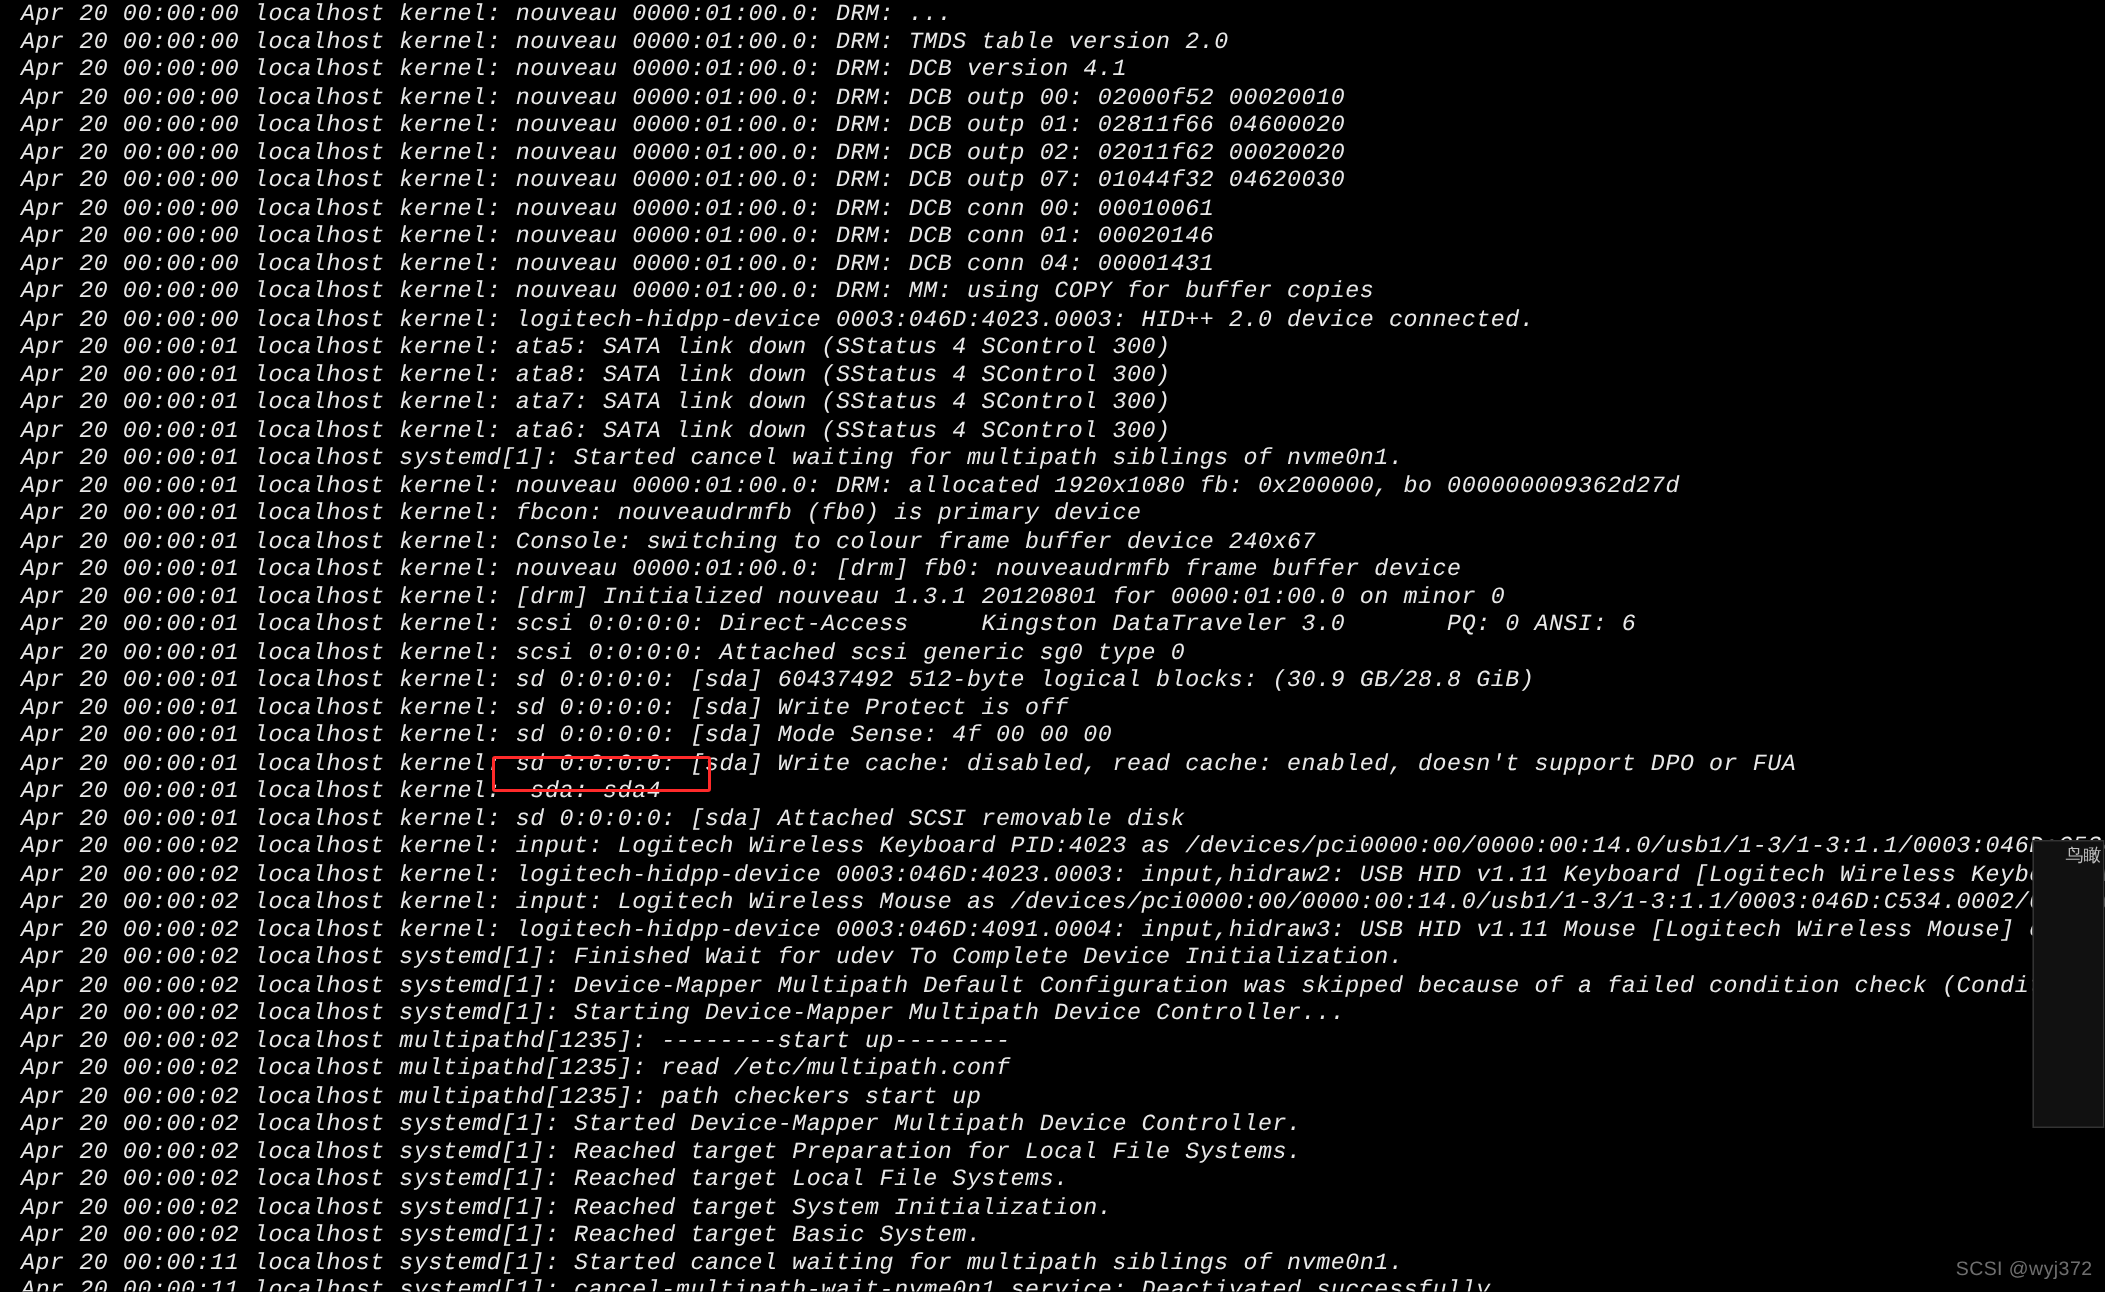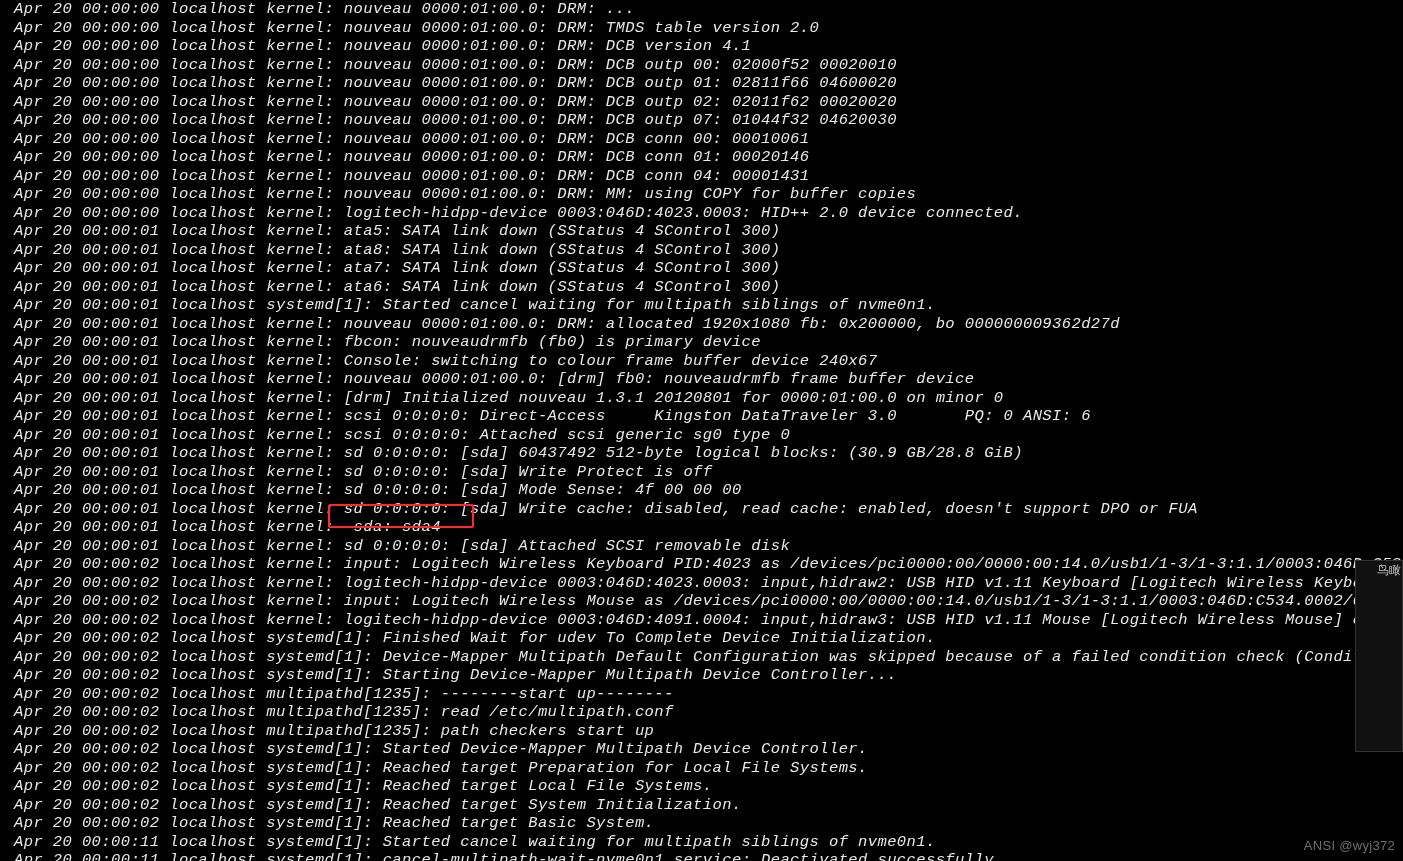--- a/index.html
+++ b/index.html
@@ -62,13 +62,13 @@
 </head>
 <body>
 
 <div class="terminal" id="term"><span class="line">Apr 20 00:00:00 localhost kernel: nouveau 0000:01:00.0: DRM: ...</span><span class="line">Apr 20 00:00:00 localhost kernel: nouveau 0000:01:00.0: DRM: TMDS table version 2.0</span><span class="line">Apr 20 00:00:00 localhost kernel: nouveau 0000:01:00.0: DRM: DCB version 4.1</span><span class="line">Apr 20 00:00:00 localhost kernel: nouveau 0000:01:00.0: DRM: DCB outp 00: 02000f52 00020010</span><span class="line">Apr 20 00:00:00 localhost kernel: nouveau 0000:01:00.0: DRM: DCB outp 01: 02811f66 04600020</span><span class="line">Apr 20 00:00:00 localhost kernel: nouveau 0000:01:00.0: DRM: DCB outp 02: 02011f62 00020020</span><span class="line">Apr 20 00:00:00 localhost kernel: nouveau 0000:01:00.0: DRM: DCB outp 07: 01044f32 04620030</span><span class="line">Apr 20 00:00:00 localhost kernel: nouveau 0000:01:00.0: DRM: DCB conn 00: 00010061</span><span class="line">Apr 20 00:00:00 localhost kernel: nouveau 0000:01:00.0: DRM: DCB conn 01: 00020146</span><span class="line">Apr 20 00:00:00 localhost kernel: nouveau 0000:01:00.0: DRM: DCB conn 04: 00001431</span><span class="line">Apr 20 00:00:00 localhost kernel: nouveau 0000:01:00.0: DRM: MM: using COPY for buffer copies</span><span class="line">Apr 20 00:00:00 localhost kernel: logitech-hidpp-device 0003:046D:4023.0003: HID++ 2.0 device connected.</span><span class="line">Apr 20 00:00:01 localhost kernel: ata5: SATA link down (SStatus 4 SControl 300)</span><span class="line">Apr 20 00:00:01 localhost kernel: ata8: SATA link down (SStatus 4 SControl 300)</span><span class="line">Apr 20 00:00:01 localhost kernel: ata7: SATA link down (SStatus 4 SControl 300)</span><span class="line">Apr 20 00:00:01 localhost kernel: ata6: SATA link down (SStatus 4 SControl 300)</span><span class="line">Apr 20 00:00:01 localhost systemd[1]: Started cancel waiting for multipath siblings of nvme0n1.</span><span class="line">Apr 20 00:00:01 localhost kernel: nouveau 0000:01:00.0: DRM: allocated 1920x1080 fb: 0x200000, bo 000000009362d27d</span><span class="line">Apr 20 00:00:01 localhost kernel: fbcon: nouveaudrmfb (fb0) is primary device</span><span class="line">Apr 20 00:00:01 localhost kernel: Console: switching to colour frame buffer device 240x67</span><span class="line">Apr 20 00:00:01 localhost kernel: nouveau 0000:01:00.0: [drm] fb0: nouveaudrmfb frame buffer device</span><span class="line">Apr 20 00:00:01 localhost kernel: [drm] Initialized nouveau 1.3.1 20120801 for 0000:01:00.0 on minor 0</span><span class="line">Apr 20 00:00:01 localhost kernel: scsi 0:0:0:0: Direct-Access     Kingston DataTraveler 3.0       PQ: 0 ANSI: 6</span><span class="line">Apr 20 00:00:01 localhost kernel: scsi 0:0:0:0: Attached scsi generic sg0 type 0</span><span class="line">Apr 20 00:00:01 localhost kernel: sd 0:0:0:0: [sda] 60437492 512-byte logical blocks: (30.9 GB/28.8 GiB)</span><span class="line">Apr 20 00:00:01 localhost kernel: sd 0:0:0:0: [sda] Write Protect is off</span><span class="line">Apr 20 00:00:01 localhost kernel: sd 0:0:0:0: [sda] Mode Sense: 4f 00 00 00</span><span class="line">Apr 20 00:00:01 localhost kernel: sd 0:0:0:0: [sda] Write cache: disabled, read cache: enabled, doesn't support DPO or FUA</span><span class="line">Apr 20 00:00:01 localhost kernel:  sda: sda4</span><span class="line">Apr 20 00:00:01 localhost kernel: sd 0:0:0:0: [sda] Attached SCSI removable disk</span><span class="line">Apr 20 00:00:02 localhost kernel: input: Logitech Wireless Keyboard PID:4023 as /devices/pci0000:00/0000:00:14.0/usb1/1-3/1-3:1.1/0003:046D:C534.00</span><span class="line">Apr 20 00:00:02 localhost kernel: logitech-hidpp-device 0003:046D:4023.0003: input,hidraw2: USB HID v1.11 Keyboard [Logitech Wireless Keyboard P</span><span class="line">Apr 20 00:00:02 localhost kernel: input: Logitech Wireless Mouse as /devices/pci0000:00/0000:00:14.0/usb1/1-3/1-3:1.1/0003:046D:C534.0002/0003:046D:</span><span class="line">Apr 20 00:00:02 localhost kernel: logitech-hidpp-device 0003:046D:4091.0004: input,hidraw3: USB HID v1.11 Mouse [Logitech Wireless Mouse] on us</span><span class="line">Apr 20 00:00:02 localhost systemd[1]: Finished Wait for udev To Complete Device Initialization.</span><span class="line">Apr 20 00:00:02 localhost systemd[1]: Device-Mapper Multipath Default Configuration was skipped because of a failed condition check (ConditionP</span><span class="line">Apr 20 00:00:02 localhost systemd[1]: Starting Device-Mapper Multipath Device Controller...</span><span class="line">Apr 20 00:00:02 localhost multipathd[1235]: --------start up--------</span><span class="line">Apr 20 00:00:02 localhost multipathd[1235]: read /etc/multipath.conf</span><span class="line">Apr 20 00:00:02 localhost multipathd[1235]: path checkers start up</span><span class="line">Apr 20 00:00:02 localhost systemd[1]: Started Device-Mapper Multipath Device Controller.</span><span class="line">Apr 20 00:00:02 localhost systemd[1]: Reached target Preparation for Local File Systems.</span><span class="line">Apr 20 00:00:02 localhost systemd[1]: Reached target Local File Systems.</span><span class="line">Apr 20 00:00:02 localhost systemd[1]: Reached target System Initialization.</span><span class="line">Apr 20 00:00:02 localhost systemd[1]: Reached target Basic System.</span><span class="line">Apr 20 00:00:11 localhost systemd[1]: Started cancel waiting for multipath siblings of nvme0n1.</span><span class="line">Apr 20 00:00:11 localhost systemd[1]: cancel-multipath-wait-nvme0n1.service: Deactivated successfully.</span></div>
 
 <div class="highlight-box" id="hl" style="left: 328px; top: 504px; width: 142px; height: 20px;"></div>
 
 <div class="side-thumb"></div>
 <div class="side-label">鸟瞰</div>
 
-<div class="watermark">ANSI @wyj372</div>
+<div class="watermark">SCSI @wyj372</div>
 
 </body></html>

